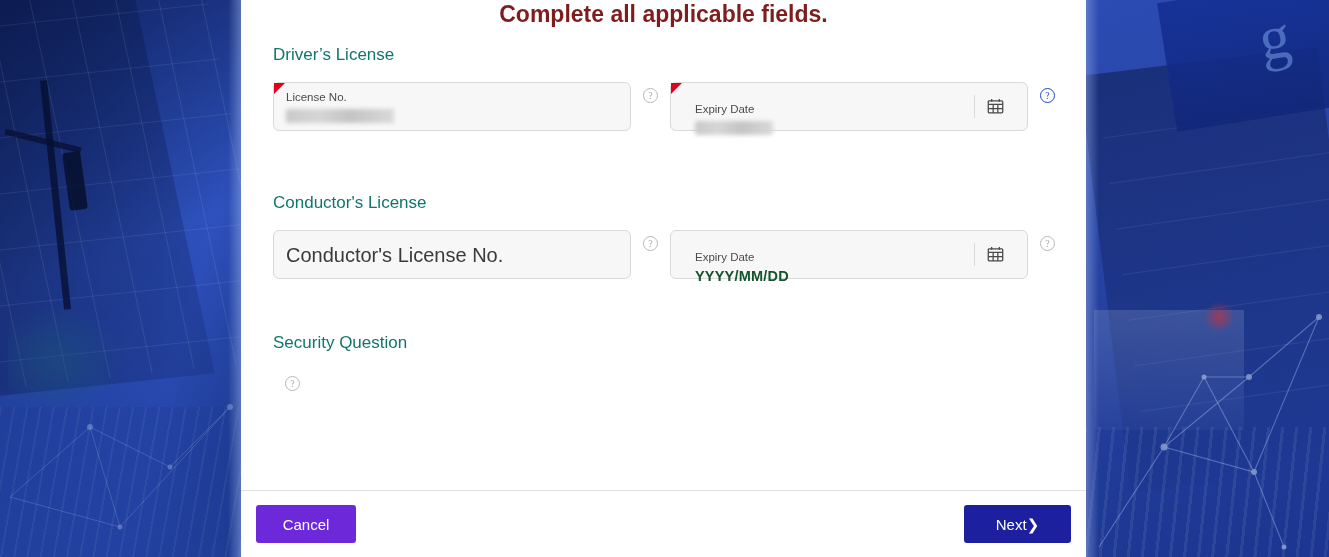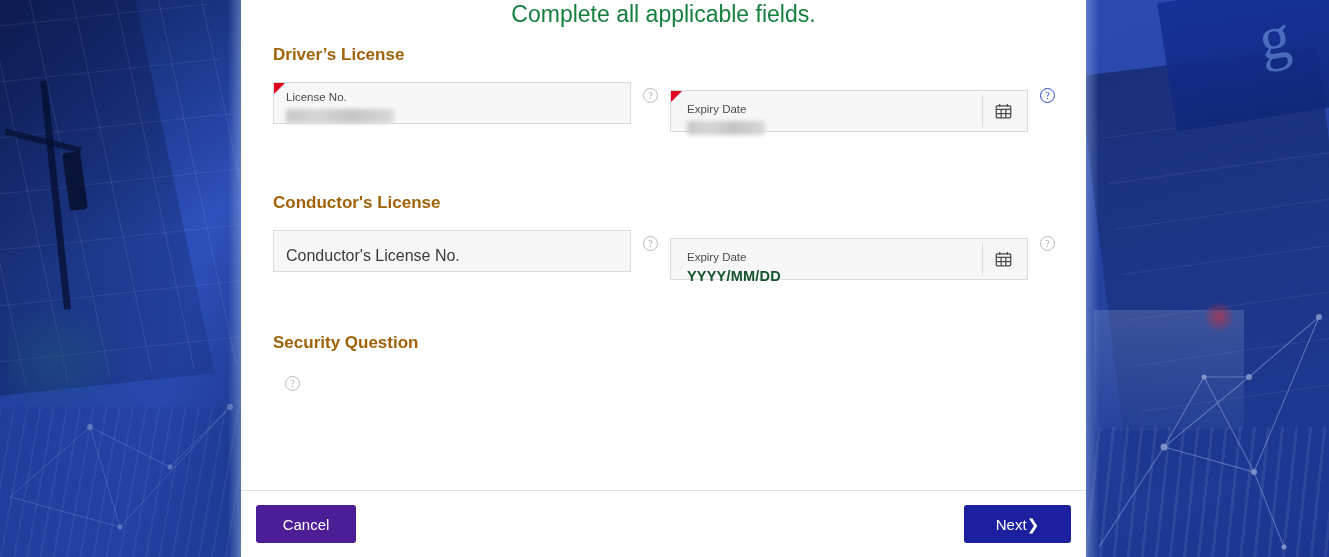--- a/index.html
+++ b/index.html
@@ -121,49 +121,49 @@
   #card {
     position: absolute; left: 241px; top: -12px;
     width: 845px; height: 569px;
     background: #ffffff;
     z-index: 5;
   }
   .page-title {
     margin: 0; padding-top: 0;
     text-align: center;
     font-size: 23px;
-    color: #15803d;
-    font-weight: 400;
+    color: #7f1d1d;
+    font-weight: 700;
     line-height: 28px;
     position: absolute;
     left: 0; right: 0; top: 12px;
   }
   .section {
     position: absolute; left: 32px; right: 32px;
   }
   .section-title {
     font-size: 17px;
-    color: #a16207;
-    font-weight: 700;
+    color: #0f766e;
+    font-weight: 400;
     margin: 0 0 16px 0;
     line-height: 22px;
   }
   .row { display: flex; align-items: flex-start; }
 
   .field-wrap { position: relative; }
   .field {
     position: relative;
     background: #f7f7f7;
     border: 1px solid #d9d9d9;
-    border-radius: 0;
-    height: 42px;
+    border-radius: 6px;
+    height: 49px;
     width: 358px;
     padding: 7px 12px 0 12px;
   }
-  .field.has-picker { display: flex; padding: 4px; margin-top: 8px; }
+  .field.has-picker { display: flex; padding: 12px; }
   .field .inner { flex: 1; padding: 7px 12px 0 12px; }
   .req-mark {
     position: absolute; left: 0; top: 0;
     width: 0; height: 0;
     border-top: 11px solid #e00020;
     border-right: 11px solid transparent;
   }
   .f-label {
     font-size: 11.5px;
     color: #4b4b4b;
@@ -182,21 +182,21 @@
     display: inline-block;
     color: transparent;
     background: linear-gradient(90deg,#c9c9c9,#d6d6d6 30%,#c4c4c4 60%,#d9d9d9);
     filter: blur(2.2px);
     border-radius: 2px;
     height: 14px;
     margin-top: 5px;
     user-select: none;
   }
   .f-single {
-    font-size: 16px;
+    font-size: 20px;
     color: #3a3a3a;
     line-height: 49px;
     padding: 0 12px;
     display: block;
   }
   .field.single { padding: 0; }
 
   .picker-btn {
     width: 41px;
     border-left: 1px solid #d9d9d9;
@@ -233,21 +233,21 @@
     position: absolute; left: 0; right: 0; top: 503px; height: 66px;
     display: flex; align-items: center; justify-content: space-between;
     padding: 0 15px;
   }
   .btn {
     border: none; border-radius: 3px;
     font-size: 15px; color: #fff;
     cursor: pointer;
     font-family: "Liberation Sans", sans-serif;
   }
-  .btn-cancel { background: #4c1d95; width: 100px; height: 38px; }
+  .btn-cancel { background: #6d28d9; width: 100px; height: 38px; }
   .btn-next {
     background: #1c1f9e; width: 107px; height: 38px;
     display: inline-flex; align-items: center; justify-content: center; gap: 0;
   }
   .chev { font-size: 15px; line-height: 1; }
   .ghost-card {
     position: absolute; left: 296px; top: 530px;
     width: 270px; height: 40px;
     background: linear-gradient(180deg,#ffffff,#ededed);
     border-radius: 10px 10px 0 0;

